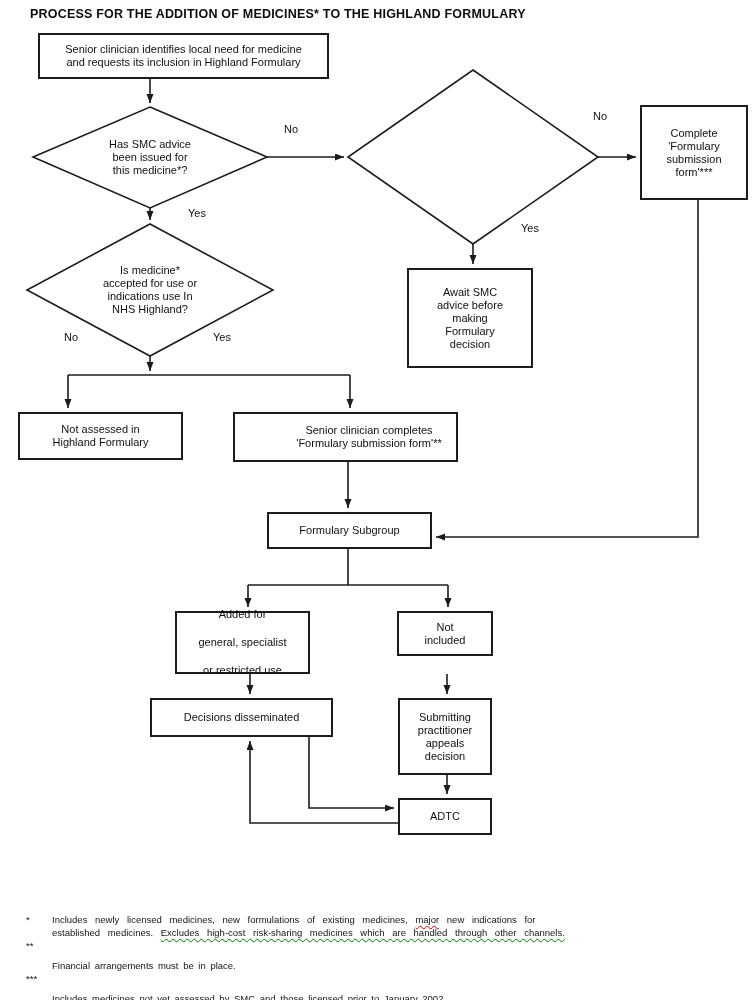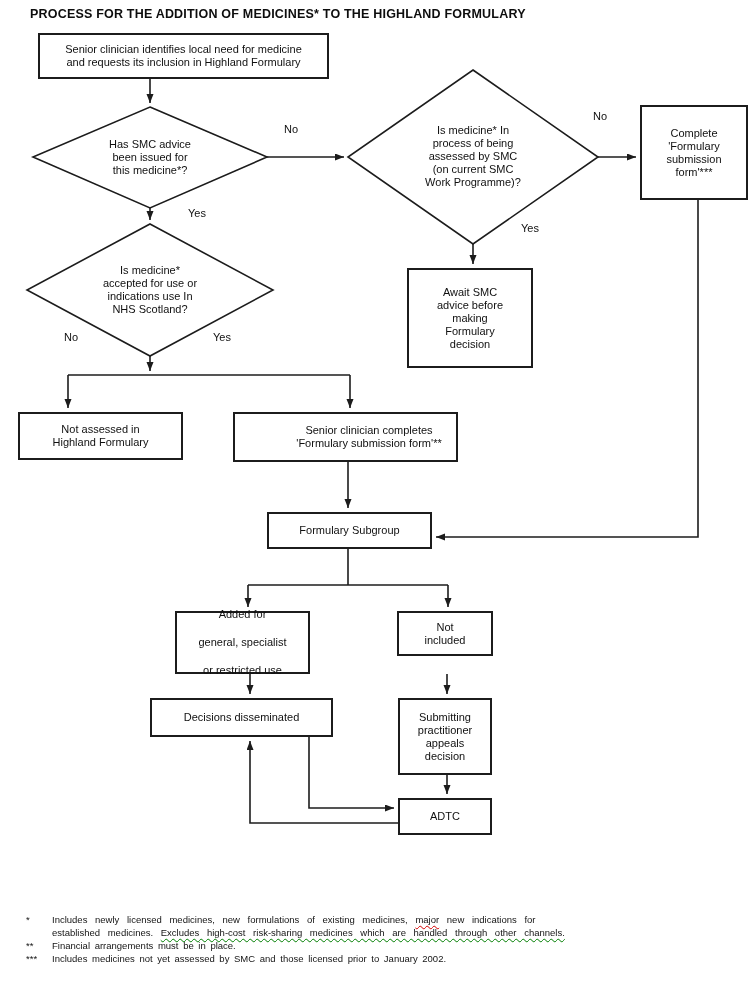--- a/index.html
+++ b/index.html
@@ -27,21 +27,21 @@
     position:absolute;font-size:11px;line-height:12px;color:#101010;white-space:nowrap;
   }
   .footnotes{
     position:absolute;left:26px;top:913px;width:660px;
     font-size:9.5px;line-height:13px;color:#141414;
   }
   .fnrow{display:flex;align-items:flex-start;}
   .fnmark{width:26px;flex:0 0 26px;}
   .fnbody{flex:1;}
   .fn-wide{word-spacing:5px;}
-  .fn-mid{word-spacing:2px;}
+  .fn-mid{word-spacing:2px;margin-top:20px;}
   .sq-red{
     text-decoration-line:underline;text-decoration-style:wavy;
     text-decoration-color:#d40000;text-decoration-thickness:1px;text-underline-offset:2px;
   }
   .sq-green{
     text-decoration-line:underline;text-decoration-style:wavy;
     text-decoration-color:#007d00;text-decoration-thickness:1px;text-underline-offset:2px;
   }
 </style>
 </head>
@@ -144,32 +144,25 @@
 
   <div class="box" style="left:398px;top:798px;width:94px;height:37px;">
       <div class="ln">ADTC</div>
     </div>
 
   <div class="dtext" style="left:150px;top:157px;width:140px;">
       <div class="ln">Has SMC advice</div>
       <div class="ln">been issued for</div>
       <div class="ln">this medicine*?</div>
     </div>
-  <div class="dtext" style="left:473px;top:156px;width:140px;">
-      <div class="ln">Is medicine* In</div>
-      <div class="ln">process of being</div>
-      <div class="ln">assessed by SMC</div>
-      <div class="ln">(on current SMC</div>
-      <div class="ln">Work Programme)?</div>
-    </div>
   <div class="dtext" style="left:150px;top:290px;width:140px;">
       <div class="ln">Is medicine*</div>
       <div class="ln">accepted for use or</div>
       <div class="ln">indications use In</div>
-      <div class="ln">NHS Scotland?</div>
+      <div class="ln">NHS Highland?</div>
     </div>
 
   <div class="elabel" style="left:284px;top:123px;">No</div>
   <div class="elabel" style="left:188px;top:207px;">Yes</div>
   <div class="elabel" style="left:593px;top:110px;">No</div>
   <div class="elabel" style="left:521px;top:222px;">Yes</div>
   <div class="elabel" style="left:64px;top:331px;">No</div>
   <div class="elabel" style="left:213px;top:331px;">Yes</div>
 
   <div class="footnotes">

